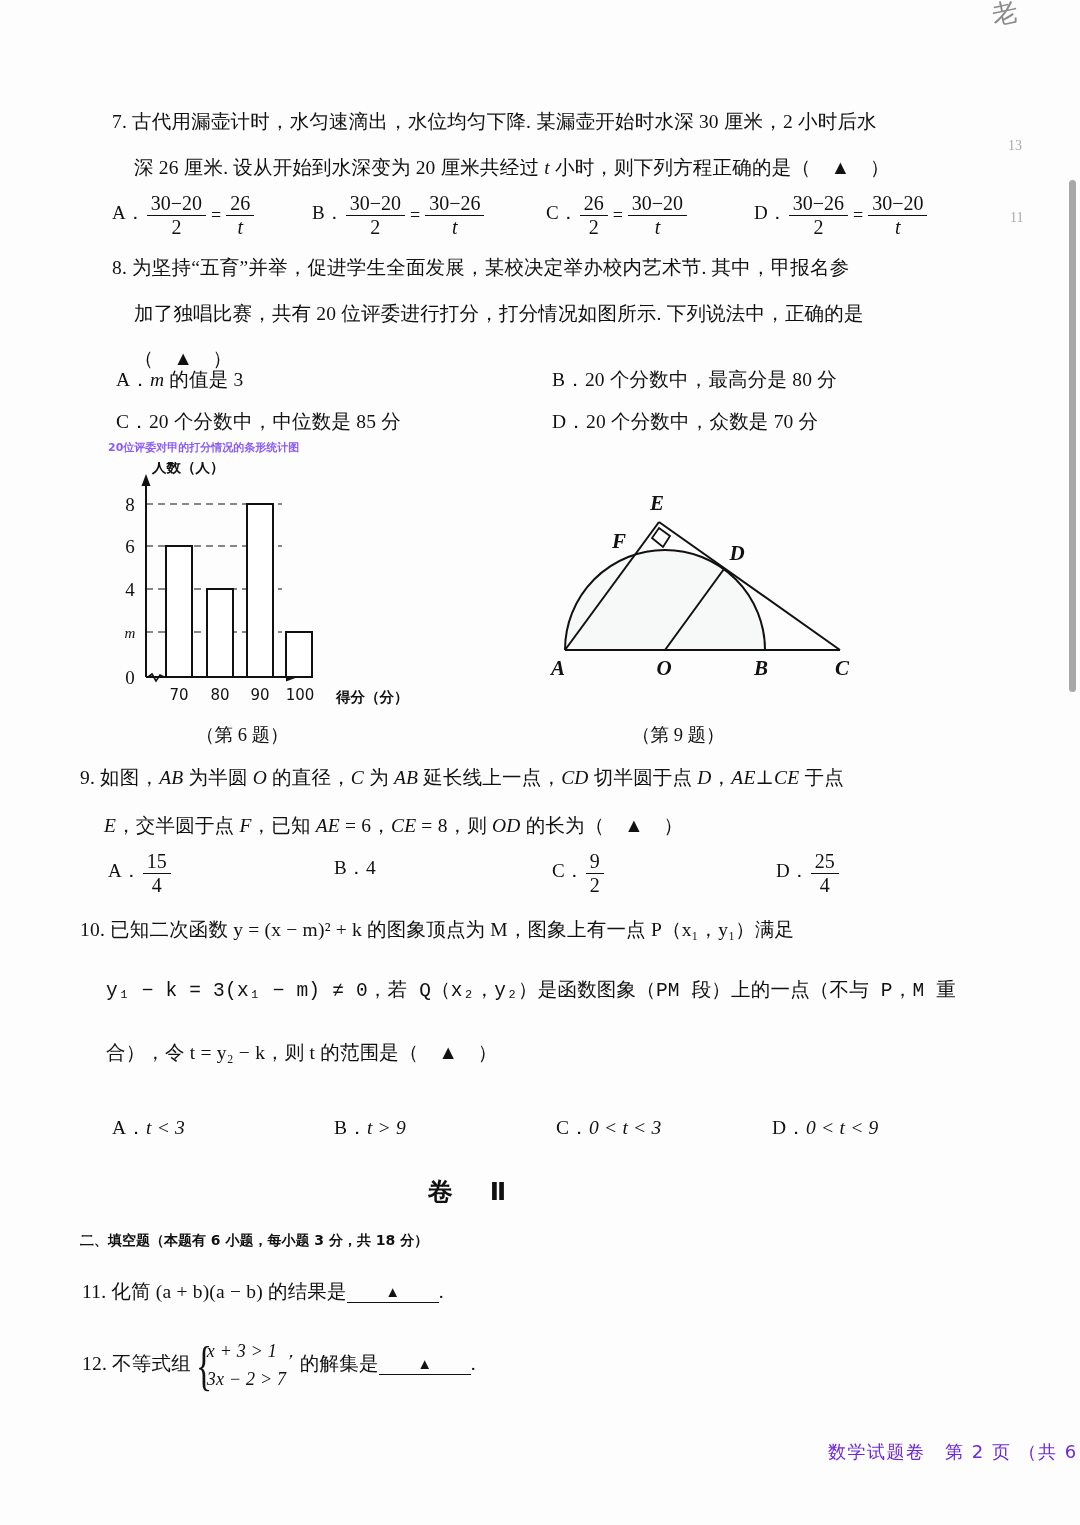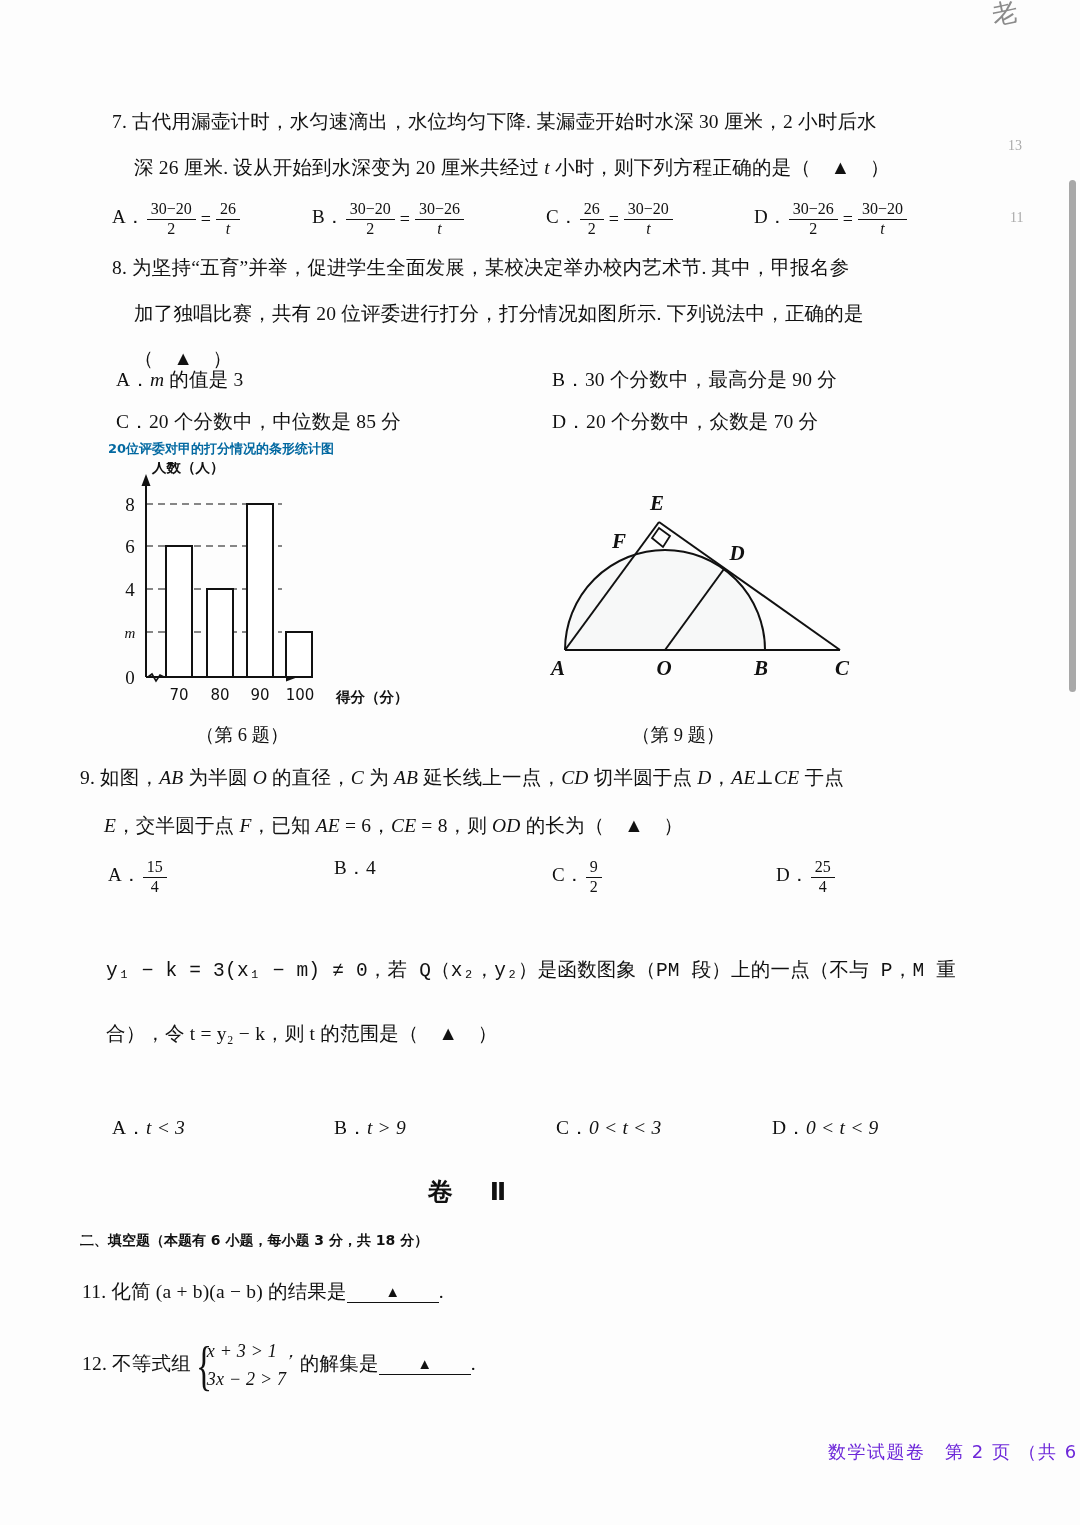--- a/index.html
+++ b/index.html
@@ -33,44 +33,44 @@
   }
   .it { font-style: italic; font-family: "Liberation Serif", serif; }
   .tri { font-size: 15px; vertical-align: 1px; }
 
   
   .frac {
     display: inline-block;
     vertical-align: middle;
     text-align: center;
     line-height: 1.05;
-    font-size: 16px;
-    margin: 9px 2px;
+    font-size: 20px;
+    margin: 1px 2px;
   }
   .frac .num { display: block; padding: 0 4px 1px 4px; }
   .frac .den { display: block; border-top: 1.4px solid #111; padding: 1px 4px 0 4px; }
   .eqsign { display:inline-block; vertical-align: middle; padding: 0 3px; font-size: 18px;}
   .optlabel { font-size: 19px; }
 
   
   #chart-wrap {
     position: absolute;
     left: 104px;
     top: 440px;
     width: 360px;
     height: 270px;
   }
   #chart-title {
     position: absolute;
     left: 4px; top: 0px;
     font-family: "DejaVu Sans", sans-serif;
     font-weight: bold;
-    font-size: 13px;
+    font-size: 11px;
     letter-spacing: 0px;
-    color: #0369a1;
+    color: #8b5cf6;
     white-space: nowrap;
   }
   #chart-svg { position:absolute; left:0; top: 22px; }
   .axis-txt {
     font-family: "DejaVu Sans", sans-serif;
     font-size: 15px;
     fill: #111;
   }
   .axis-txt-cn {
     font-family: "DejaVu Sans", sans-serif;
@@ -233,21 +233,21 @@
 
   <div class="q-block" style="left:112px; top:258px;">
     <div class="q-line">8. 为坚持“五育”并举，促进学生全面发展，某校决定举办校内艺术节. 其中，甲报名参</div>
     <div class="q-line" style="margin-top:26px; padding-left:22px;">加了独唱比赛，共有 20 位评委进行打分，打分情况如图所示. 下列说法中，正确的是</div>
     <div class="q-line" style="margin-top:26px; padding-left:22px;">（　▲　）</div>
   </div>
 
   <div class="q-block q-line" style="left:116px; top:370px;">
     <span>A．</span><span class="it">m</span><span> 的值是 3</span>
   </div>
-  <div class="q-block q-line" style="left:552px; top:370px;">B．30 个分数中，最高分是 90 分</div>
+  <div class="q-block q-line" style="left:552px; top:370px;">B．20 个分数中，最高分是 80 分</div>
   <div class="q-block q-line" style="left:116px; top:412px;">C．20 个分数中，中位数是 85 分</div>
   <div class="q-block q-line" style="left:552px; top:412px;">D．20 个分数中，众数是 70 分</div>
 
   <div id="chart-wrap">
     <div id="chart-title">20位评委对甲的打分情况的条形统计图</div>
 
     <svg id="chart-svg" width="360" height="250" viewBox="0 0 360 250">
 
       <line x1="42" y1="20" x2="42" y2="215" stroke="#111" stroke-width="2"></line>
       <polygon points="42,12 37.5,24 46.5,24" fill="#111"></polygon>
@@ -328,20 +328,21 @@
     <span class="optlabel">B．</span><span>4</span>
   </div>
   <div class="q-block" style="left:552px; top:850px;">
     <span class="optlabel">C．</span><span class="frac"><span class="num">9</span><span class="den">2</span></span>
   </div>
   <div class="q-block" style="left:776px; top:850px;">
     <span class="optlabel">D．</span><span class="frac"><span class="num">25</span><span class="den">4</span></span>
   </div>
 
   <div class="q-block" style="left:80px; top:920px;">
+    <div class="q-line">10. 已知二次函数 y = (x − m)² + k 的图象顶点为 M，图象上有一点 P（x₁，y₁）满足</div>
     <div class="q-line" style="margin-top:42px; padding-left:26px;font-family:Liberation Mono, monospace;">y₁ − k = 3(x₁ − m) ≠ 0，若 Q（x₂，y₂）是函数图象（PM 段）上的一点（不与 P，M 重</div>
     <div class="q-line" style="margin-top:42px; padding-left:26px;">合），令 t = y₂ − k，则 t 的范围是（　▲　）</div>
   </div>
 
   <div class="q-block q-line" style="left:112px; top:1118px;">
     <span>A．</span><span class="it">t &lt; 3</span>
   </div>
   <div class="q-block q-line" style="left:334px; top:1118px;">
     <span>B．</span><span class="it">t &gt; 9</span>
   </div>

